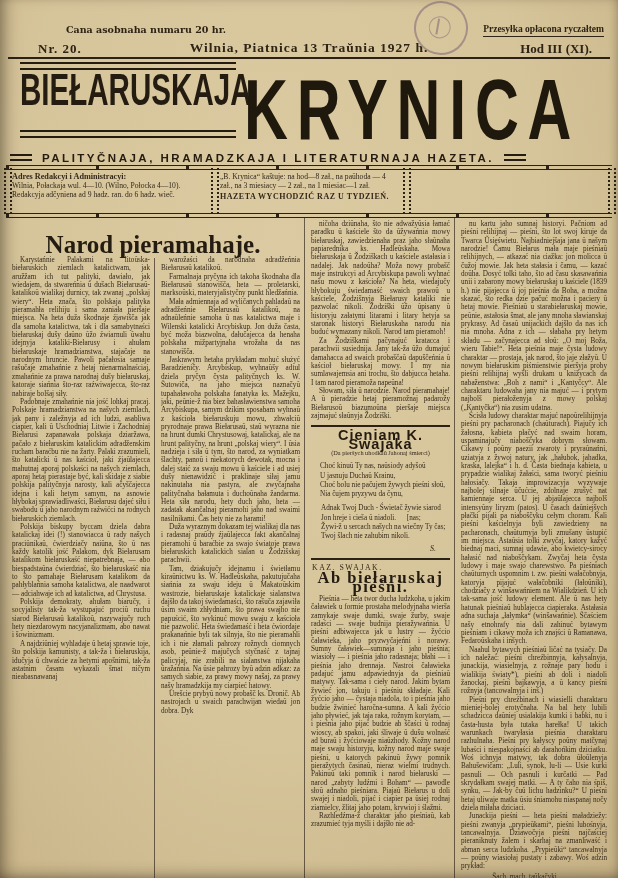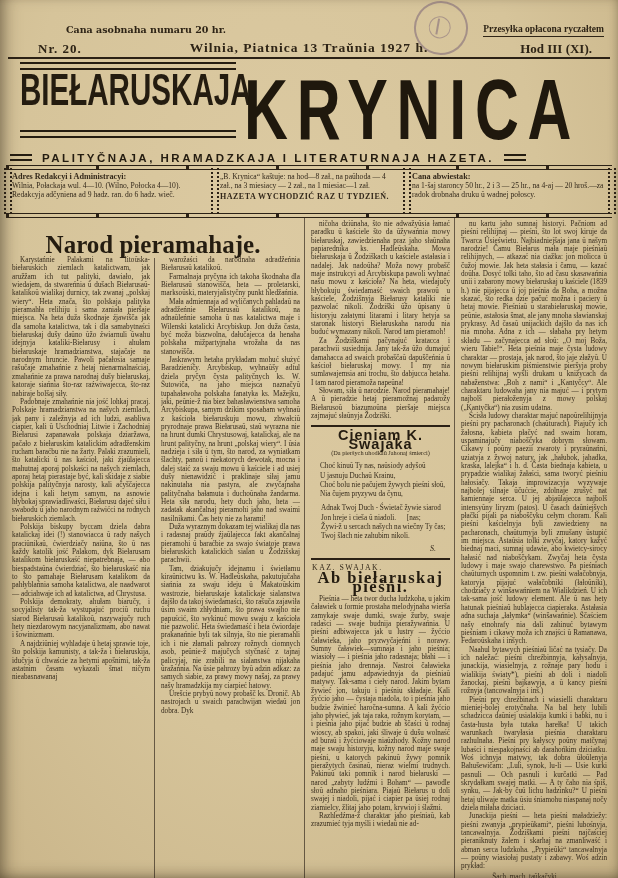--- a/index.html
+++ b/index.html
@@ -104,24 +104,20 @@
     <div class="ib-title">Adres Redakcyi i Administracyi:</div>
     <div>Wilnia, Połackaja wul. 4—10. (Wilno, Połocka 4—10).</div>
     <div>Redakcyja adčyniena ad 9 hadz. ran. do 6 hadz. wieč.</div>
   </div>
   <div class="abs ibsep s2"></div>
   <div class="abs infobox ib2">
     <div>„B. Krynica“ kaštuje: na hod—8 zał., na paŭhoda — 4 zał., na 3 miesiacy — 2 zał., na 1 miesiac—1 zał.</div>
     <div class="ib-strong">HAZETA WYCHODZIĆ RAZ U TYDZIEŃ.</div>
   </div>
   <div class="abs ibsep s3"></div>
-  <div class="abs infobox ib3">
-    <div class="ib-title">Cana abwiestak:</div>
-    <div>na 1-šaj staroncy 50 hr., 2 i 3 — 25 hr., na 4-aj — 20 hroš.—za radok drobnaha druku ŭ wadnej połoscy.</div>
-  </div>
   <div class="abs ibsep s4"></div>
 
   <div class="abs dashrule dr2"></div>
 
   <div class="abs main">
     <div class="vrule vr1"></div>
     <div class="vrule vr2"></div>
     <div class="vrule vr3"></div>
 
     <h1 class="headline1">Narod pieramahaje.</h1>
@@ -165,31 +161,31 @@
             <p class="vline">Žywi-ž u sercach našych na wiečny Ty čas;</p>
             <p class="vline">Twoj šlach nie zahubim nikoli.</p>
           </div>
         <div class="sig">S.</div>
       </div>
       <div class="rule-heavy"></div>
       <div class="byline">KAZ. SWAJAK.</div>
       <h2 class="headline2">Ab biełaruskaj pieśni.</h2>
       <div>
           <p class="para">Pieśnia — heta twor ducha ludzkoha, u jakim čaławiek u formie prostaha melodyjnaha wierša zamykaje swaje dumki, swaje žurby, swaje radaści — swaje budnija pieražywańnia. U pieśni adbiwajecca jak u lustry — žyćcio čaławieka, jaho pryzwyčajeńni i norawy. Sumny čaławiek—sumnaja i jaho pieśnia; wiasioły — i pieśnia jaho radasnaja; błahi — i pieśnia jaho drennaja. Nastroi čaławieka padajuć jamu adpawiednyja da pieśniaŭ matywy. Tak-sama i cieły narod. Jakim bytam žywieć jon, takuju i pieśniu składaje. Kali žyćcio jaho — čystaja niadola, to i pieśnia jaho budzie žwinieć haročna-sumna. A kali žyćcio jaho pływieć, jak taja raka, rožnym korytam, — i pieśnia jaho pijać budzie ab ščaści ŭ rodnaj wioscy, ab spakoi, jaki śliwaje ŭ dušu wolnaść ad buraŭ i žyćciowaje niaŭzhody. Kožny narod maje swaju historyju, kožny narod maje swaje pieśni, u katorych pakinuŭ žywy pomnik pieražytych časinaŭ, nieraz wielmi trudnych. Pakinuŭ taki pomnik i narod biełaruski — narod „zabyty ludźmi i Boham“ — pawodle słoŭ adnaho pieśniara. Piajaŭ Biełarus u doli swajej i niadoli, pijać i ciapier pa ŭsiej rodnaj ziamielcy, žlitaj jaho potam, krywioj i ślažmi.</p>
-          <p class="para">Razhledźma-ž charaktar jaho pieśniaŭ, kab zrazumieć tyja myśli i wiedaŭ nie ad-</p>
+          <p class="para">Razhledźma-ž charaktar jaho pieśniaŭ, kab zrazumieć tyja myśli i dajšło nie ad-</p>
         </div>
     </div>
 
     <div class="col c4">
       <div>
           <p class="para">nu kartu jaho sumnaj historyi. Pačniom ad pieśni relihijnaj — pieśni, što lot swoj kiruje da Twarca Ŭsieświetu. Najbiadniejšaja jana ŭ našym narodzie! Čamu Biełarus mała maje pieśniaŭ relihijnych, — atkazać nia ciažka: jon molicca ŭ čužoj mowie. Jak heta stałasia i čamu, — kazać doŭha. Dosyć tolki taho, što ad času skasawańnia unii i zabarony mowy biełaruskaj u kaściele (1839 h.) nie pijajecca ŭ joj pieśnia da Boha, a možna skazać, što redka dzie pačuć možna i paciery ŭ hetaj mowie. Pieśniaŭ u starabiełaruskaj mowie, peŭnie, astałosia šmat, ale jany mnoha sławianskaj prykrasy. Ad časaŭ unijackich dajšło da nas ich nia mnoha. Adna z ich — słabaha pry hetym składu — začynajecca ad słoŭ: „O moj Boža, wieru Tabie!“. Heta pieśnia maje čysta ludowy charaktar — prostaja, jak narod, što jaje złažyŭ. U nowym biełaruskim piśmienstwie pieršyja proby pieśni relihijnaj wyšli drukam u knižycach da nabaženstwa: „Boh z nami“ i „Kantyčcy“. Ale charaktaru ludowaha jany nia majuć — i prytym najbolš pierałoženyja z mowy polskaj („Kantyčka“) nia zusim udatna.</p>
           <p class="para">Ścisła ludowy charaktar majuć napoŭrelihijnyja pieśni pry pacharonach (chaŭturach). Piajučy ich žałosna, kabieta płačyć nad swaim horam, uspaminajučy niaboščyka dobrym słowam. Cikawy i poŭny paezii zwaroty i pryraŭnańni, uziatyja z žywoj natury, jak „hałubok, jahadka, kraska, lalejka“ i h. d. Časta biednaja kabieta, u prypadzie wialikaj žałaści, sama tworyć pieśniu hałosiačy. Takaja improwizacyja wyzywaje najbolej silnaje ŭčućcie, zdolnaje zrušyć nat kamiennaje serca. U jej abjaŭlajecca najbolš intensyŭny liryzm (patos). U časach daŭniejšych płački pijali pa niaboščyku cełym choram. Kali pieśni kaścielnyja byli zawiedzieny na pacharonach, chaŭturnyja byli zmušany ŭstupić im miejsca. Astaŭsia tolki zwyčaj, katory kažyć biednaj maci, sumnaj udawie, abo kwietcy-sirocy hałasić nad niaboščykam. Zwyčaj heta čysta ludowy i maje swajo charewstwo. Pa pieśniach chaŭturnych uspomnim t. zw. pieśni wałačobnyja, katoryja pijajuć wałačobniki (łałoŭniki), chodziačy z winšawańniem na Wialikdzień. U ich tak-sama jość ludowy element. Ale ŭ nas hety hatunak pieśniaŭ hublajecca ciapieraka. Astałasia adna suchaja „łałymka“ (winšawańnie). Ščaściem našy etnohrafy nia dali zahinuć bytawym pieśniam i cikawy moža ich znajści ŭ Ramanawa, Fedaroŭskaha i inšych.</p>
           <p class="para">Naahul bytawych pieśniaŭ ličać na tysiačy. Da ich naležać: pieśni chreźbinnyja, kałysalnyja, junackija, wiasielnyja, z rožnaje pary hodu i wialikija światy*), pieśni ab doli i niadoli žanockaj, pieśni bajkawyja, a ŭ kancy pieśni rožnyja (tancowalnyja i inš.)</p>
           <p class="para">Pieśni pry chreźbinach i wiasielli charaktaru mieniej-bolej erotyčnaha. Na bal hety lubili schadzicca daŭniej usialakija kumki i babki, nu i časta-husta była tutaka harełka! U takich warunkach twaryłasia pieśnia charaktaru razhulnaha. Pieśni pry kałyscy poŭny matčynaj lubaści i niespakojnaści ab darahońkim dziciatku. Woś ichnyja matywy, tak dobra ŭłoŭlenyja Bahušewičam: „Luli, synok, lu-li — Usie kurki pasnuli — Och pasnuli i kurčatki — Pad skrydałkam swajej matki. — A ty čaho nia śpiš, synku, — Jak-by čuŭ lichu hadzinku?“ U pieśni hetaj uliwaje matka ŭsiu śniamohu niaspanaj nočy dziela miłaha dziciaci.</p>
-          <p class="para">Junackija pieśni — heta pieśni maładziežy: pieśni zwanyja „prypieŭkami“, pieśni lubośnyja, tancawalnyja. Žodziškami pieśni najčaściej pieraniknuty žalem i skarhaj na zmanliwaść i abman serca ludzkoha. „Prypieŭki“ tancawalnyja — poŭny wiasiołaj pustaty i zabawy. Woś adzin prykład:</p>
+          <p class="para">Junackija pieśni — heta pieśni maładziežy: pieśni zwanyja „prypieŭkami“, pieśni lubośnyja, tancawalnyja. Dziawočyja pieśni najčaściej pieraniknuty žalem i skarhaj na zmanliwaść i abman serca ludzkoha. „Prypieŭki“ tancawalnyja — poŭny wiasiołaj pustaty i zabawy. Woś adzin prykład:</p>
         </div>
       <div class="verse">
           <p class="vline">„Šach, mach, taŭkačyki</p>
         </div>
 
     </div>
   </div>
 
 </div>
 

